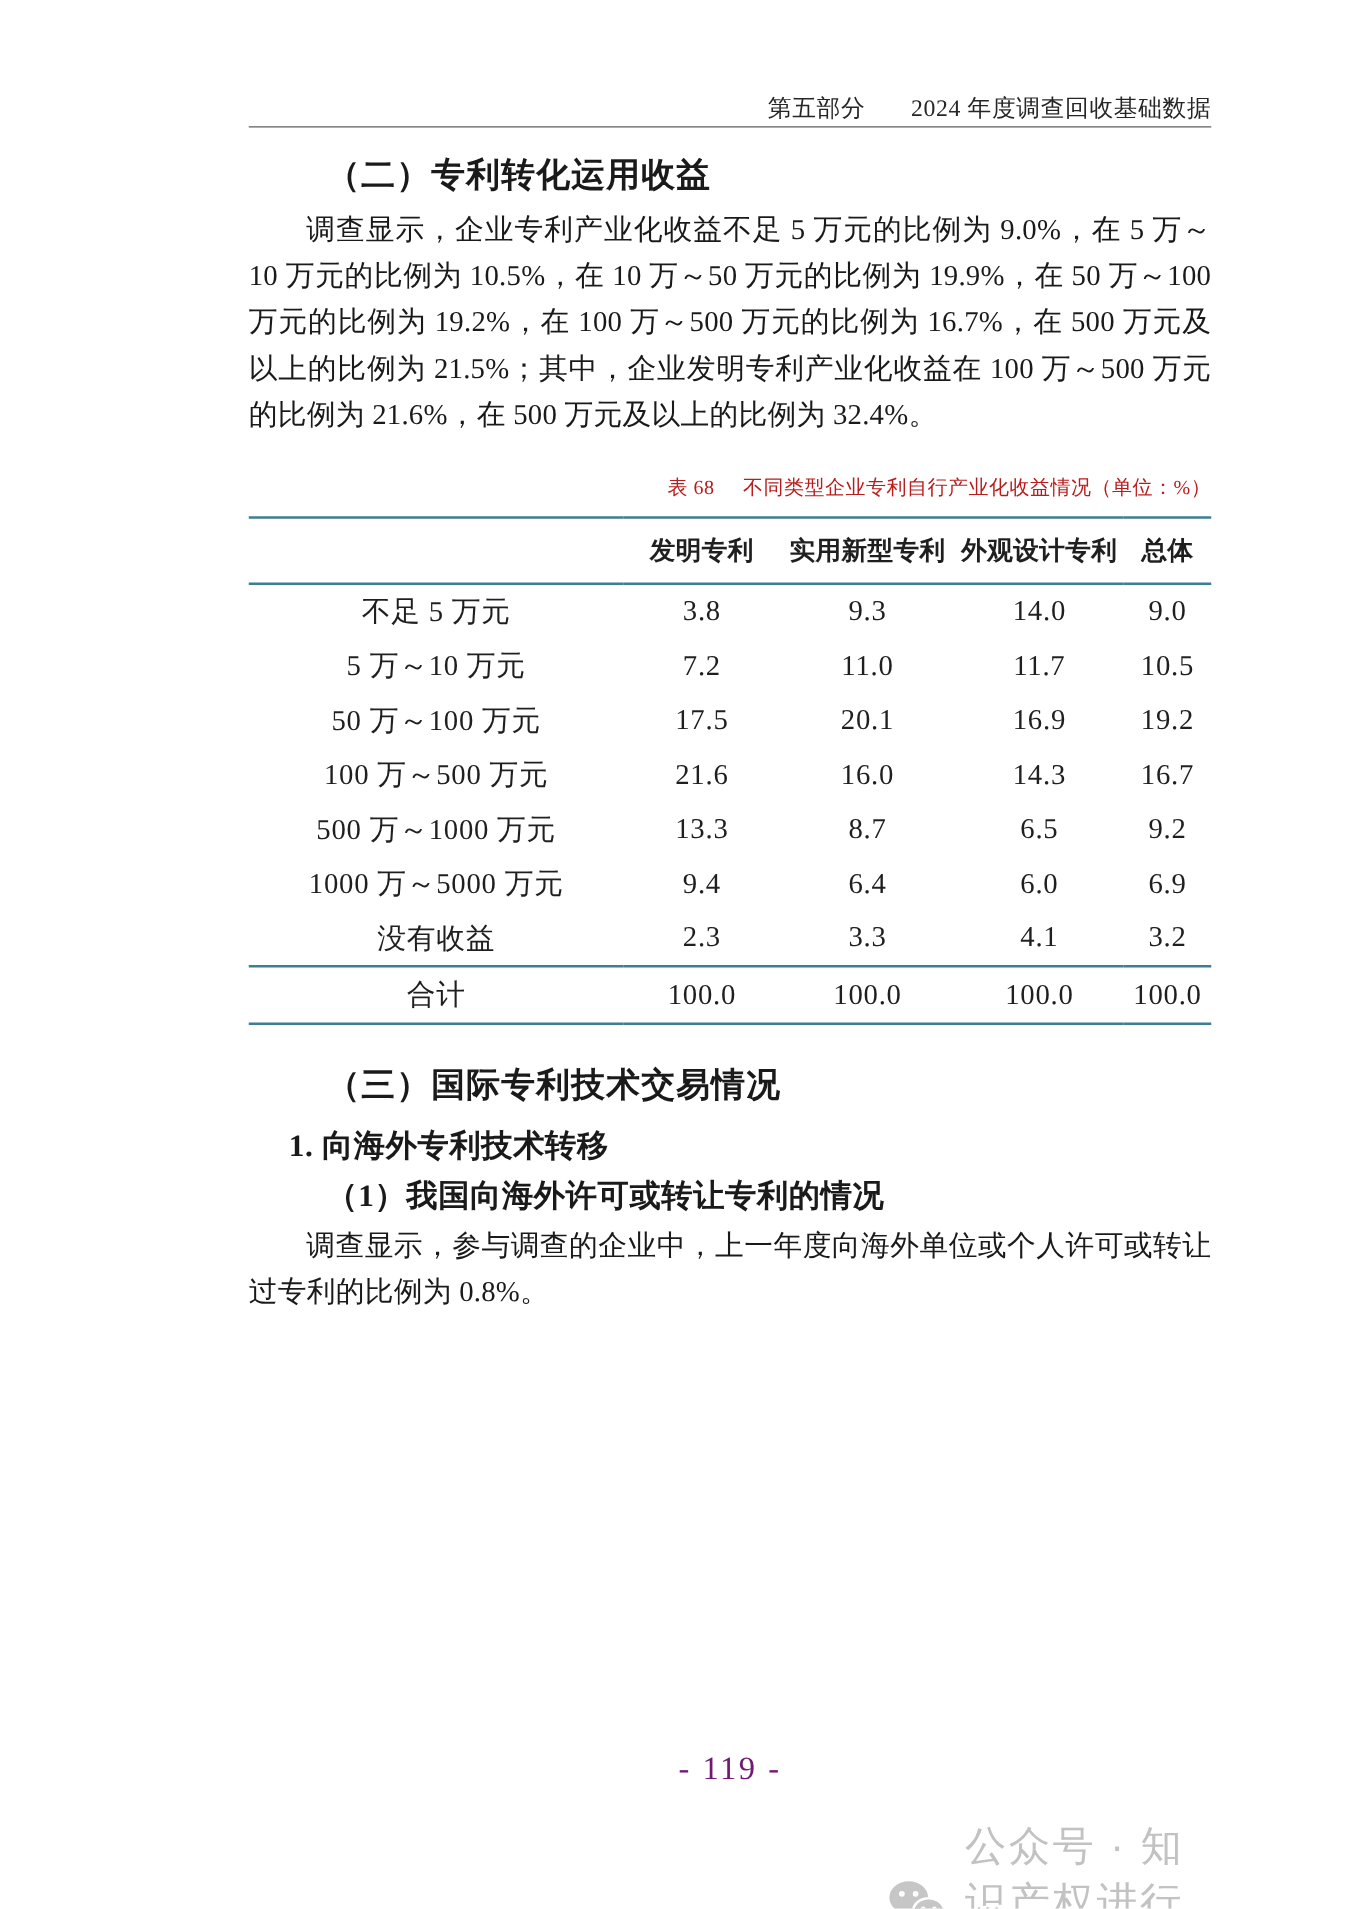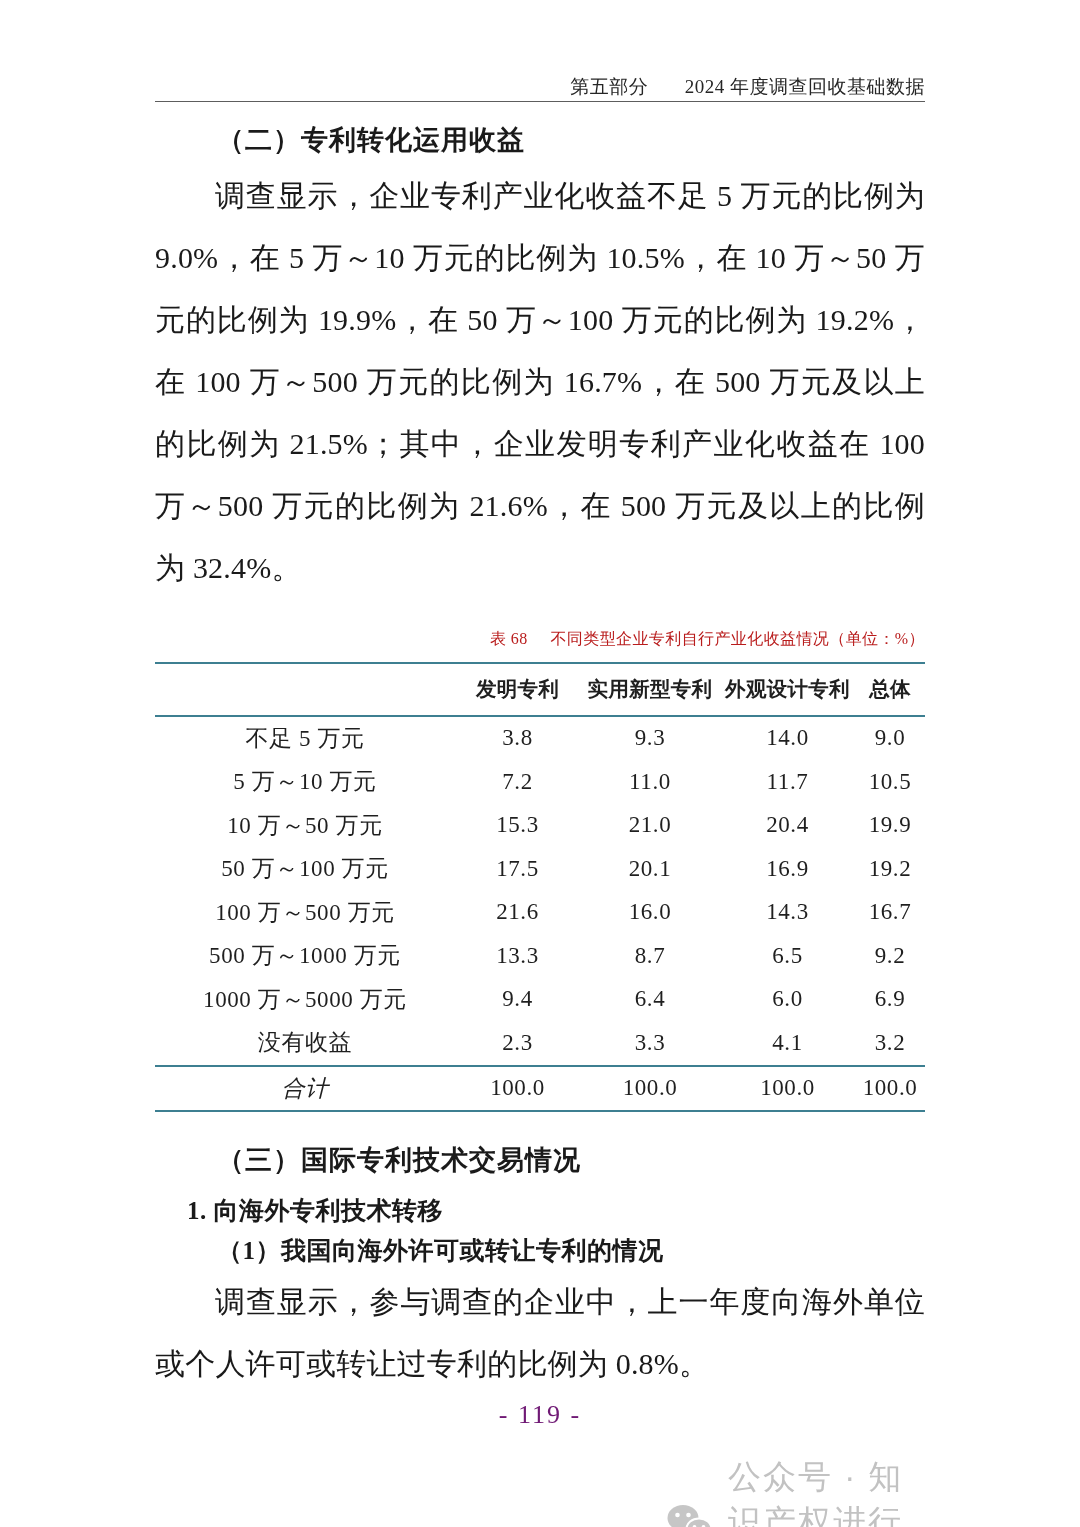--- a/index.html
+++ b/index.html
@@ -8,20 +8,21 @@
     background: #ffffff;
   }
   .page {
     position: relative;
     width: 928px;
     height: 1527px;
     background: #ffffff;
     font-family: "Liberation Serif", "DejaVu Serif", serif;
     color: #1a1a1a;
     overflow: hidden;
+    margin-left: 44px;
   }
 
   
   .header {
     position: absolute;
     left: 155px;
     top: 74px;
     width: 770px;
     text-align: right;
     font-size: 19px;
@@ -65,22 +66,22 @@
   }
   .h-paren {
     font-size: 25px;
     font-weight: bold;
     letter-spacing: 0.5px;
     margin: 0;
     padding-left: 62px;
     line-height: 1.6;
   }
   p.para {
-    font-size: 30px;
-    line-height: 62px;
+    font-size: 23px;
+    line-height: 37px;
     margin: 0;
     text-align: justify;
     text-justify: inter-ideograph;
     text-indent: 2em;
     letter-spacing: 0.2px;
   }
 
   
   .table-block { margin-top: 30px; }
   .table-caption {
@@ -117,21 +118,21 @@
   td.rowlabel {
     font-size: 20.5px;
     text-align: center;
     letter-spacing: 0.3px;
   }
   tr.total-row td {
     border-top: 2.5px solid #3d7f91;
     border-bottom: 2.5px solid #3d7f91;
     height: 42px;
   }
-  tr.total-row td.rowlabel { font-weight: normal; font-style: italic; }
+  tr.total-row td.rowlabel { font-weight: normal; }
   col.c0 { width: 300px; }
   col.c1 { width: 125px; }
   col.c2 { width: 140px; }
   col.c3 { width: 135px; }
   col.c4 { width: 70px; }
   .table-note {
     font-size: 20px;
     margin-top: 10px;
     letter-spacing: 0.3px;
     color: #1f1f1f;
@@ -217,27 +218,20 @@
             <td>9.0</td>
           </tr>
           <tr>
             <td class="rowlabel">5 万～10 万元</td>
             <td>7.2</td>
             <td>11.0</td>
             <td>11.7</td>
             <td>10.5</td>
           </tr>
           <tr>
-            <td class="rowlabel">10 万～50 万元</td>
-            <td>15.3</td>
-            <td>21.0</td>
-            <td>20.4</td>
-            <td>19.9</td>
-          </tr>
-          <tr>
             <td class="rowlabel">50 万～100 万元</td>
             <td>17.5</td>
             <td>20.1</td>
             <td>16.9</td>
             <td>19.2</td>
           </tr>
           <tr>
             <td class="rowlabel">100 万～500 万元</td>
             <td>21.6</td>
             <td>16.0</td>

